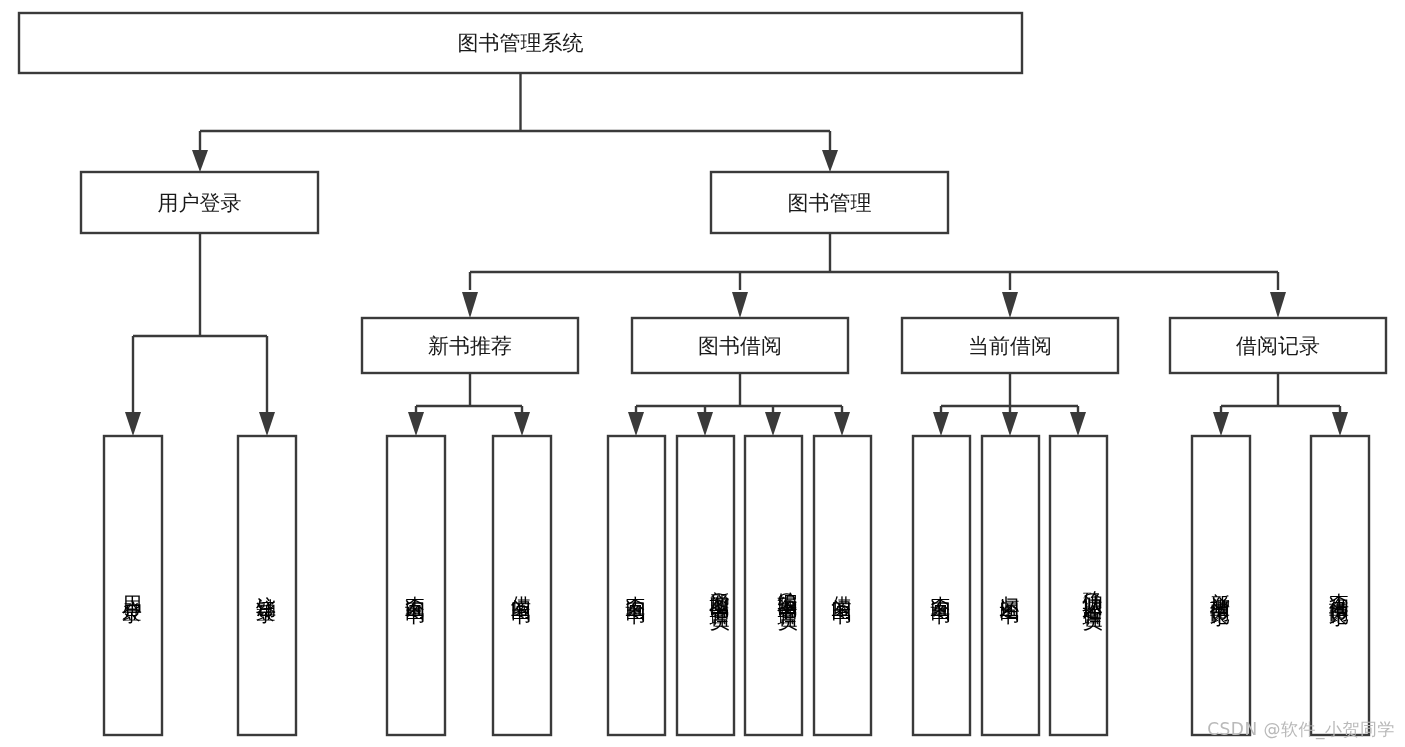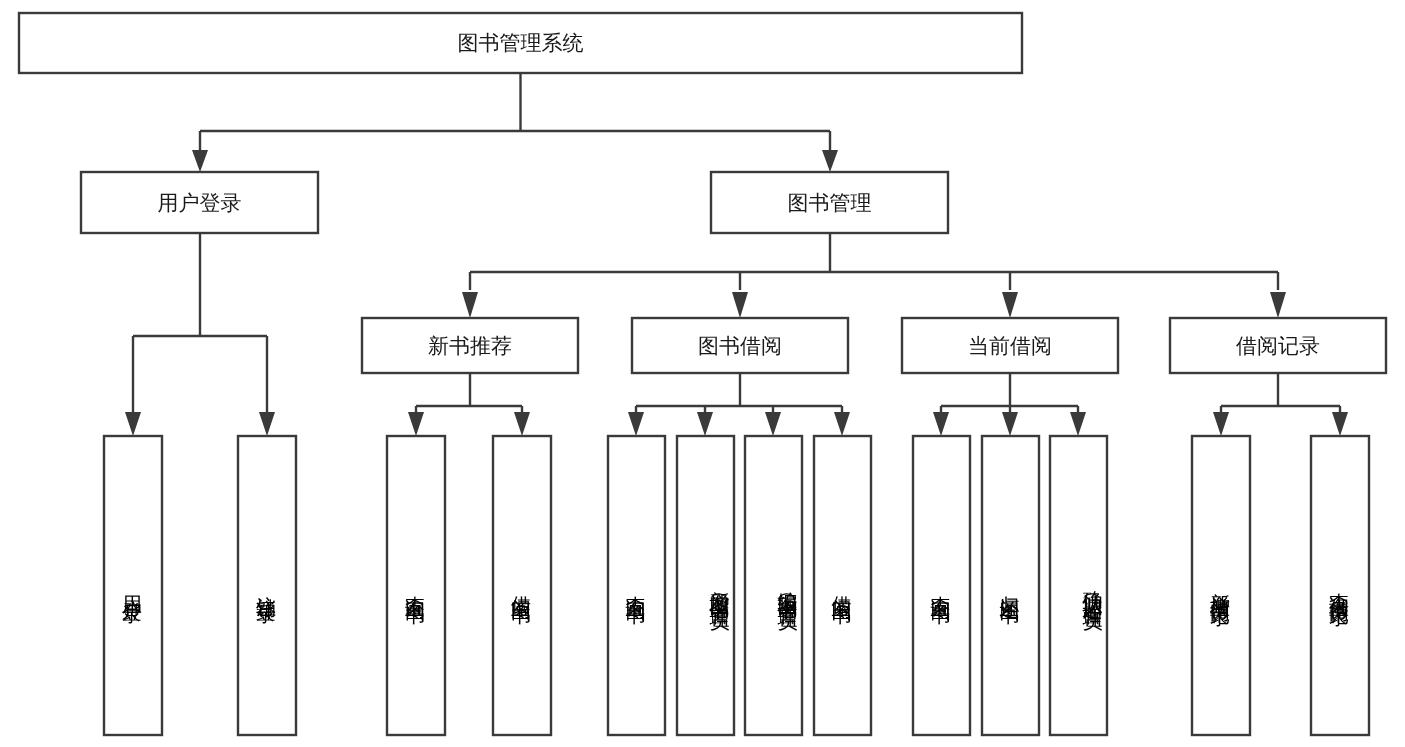--- a/index.html
+++ b/index.html
@@ -210,13 +210,14 @@
     <div class="node-label-v" style="position:absolute;left:814px;top:436px;width:57px;height:299px;display:flex;align-items:center;justify-content:center;">借阅图书</div>
 
     <div class="node-label-v" style="position:absolute;left:913px;top:436px;width:57px;height:299px;display:flex;align-items:center;justify-content:center;">查询图书</div>
     <div class="node-label-v" style="position:absolute;left:982px;top:436px;width:57px;height:299px;display:flex;align-items:center;justify-content:center;">归还图书</div>
     <div class="node-label-v" style="position:absolute;left:1050px;top:436px;width:57px;height:299px;display:flex;align-items:flex-start;justify-content:center;padding-top:6px;box-sizing:border-box;">确认归还（管理员）</div>
 
     <div class="node-label-v" style="position:absolute;left:1192px;top:436px;width:58px;height:299px;display:flex;align-items:center;justify-content:center;">新增借阅记录</div>
     <div class="node-label-v" style="position:absolute;left:1311px;top:436px;width:58px;height:299px;display:flex;align-items:center;justify-content:center;">查询借阅记录</div>
   </div>
 
+  <div class="watermark">CSDN @软件_小贺同学</div>
 </div>
 
 </body></html>

